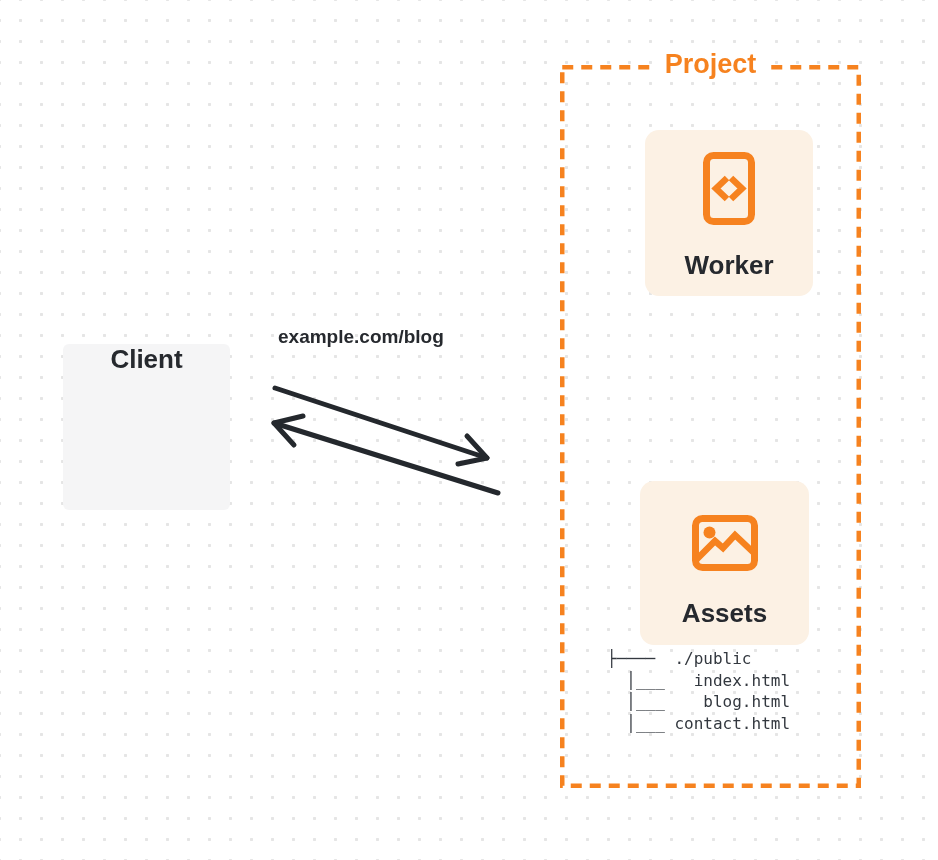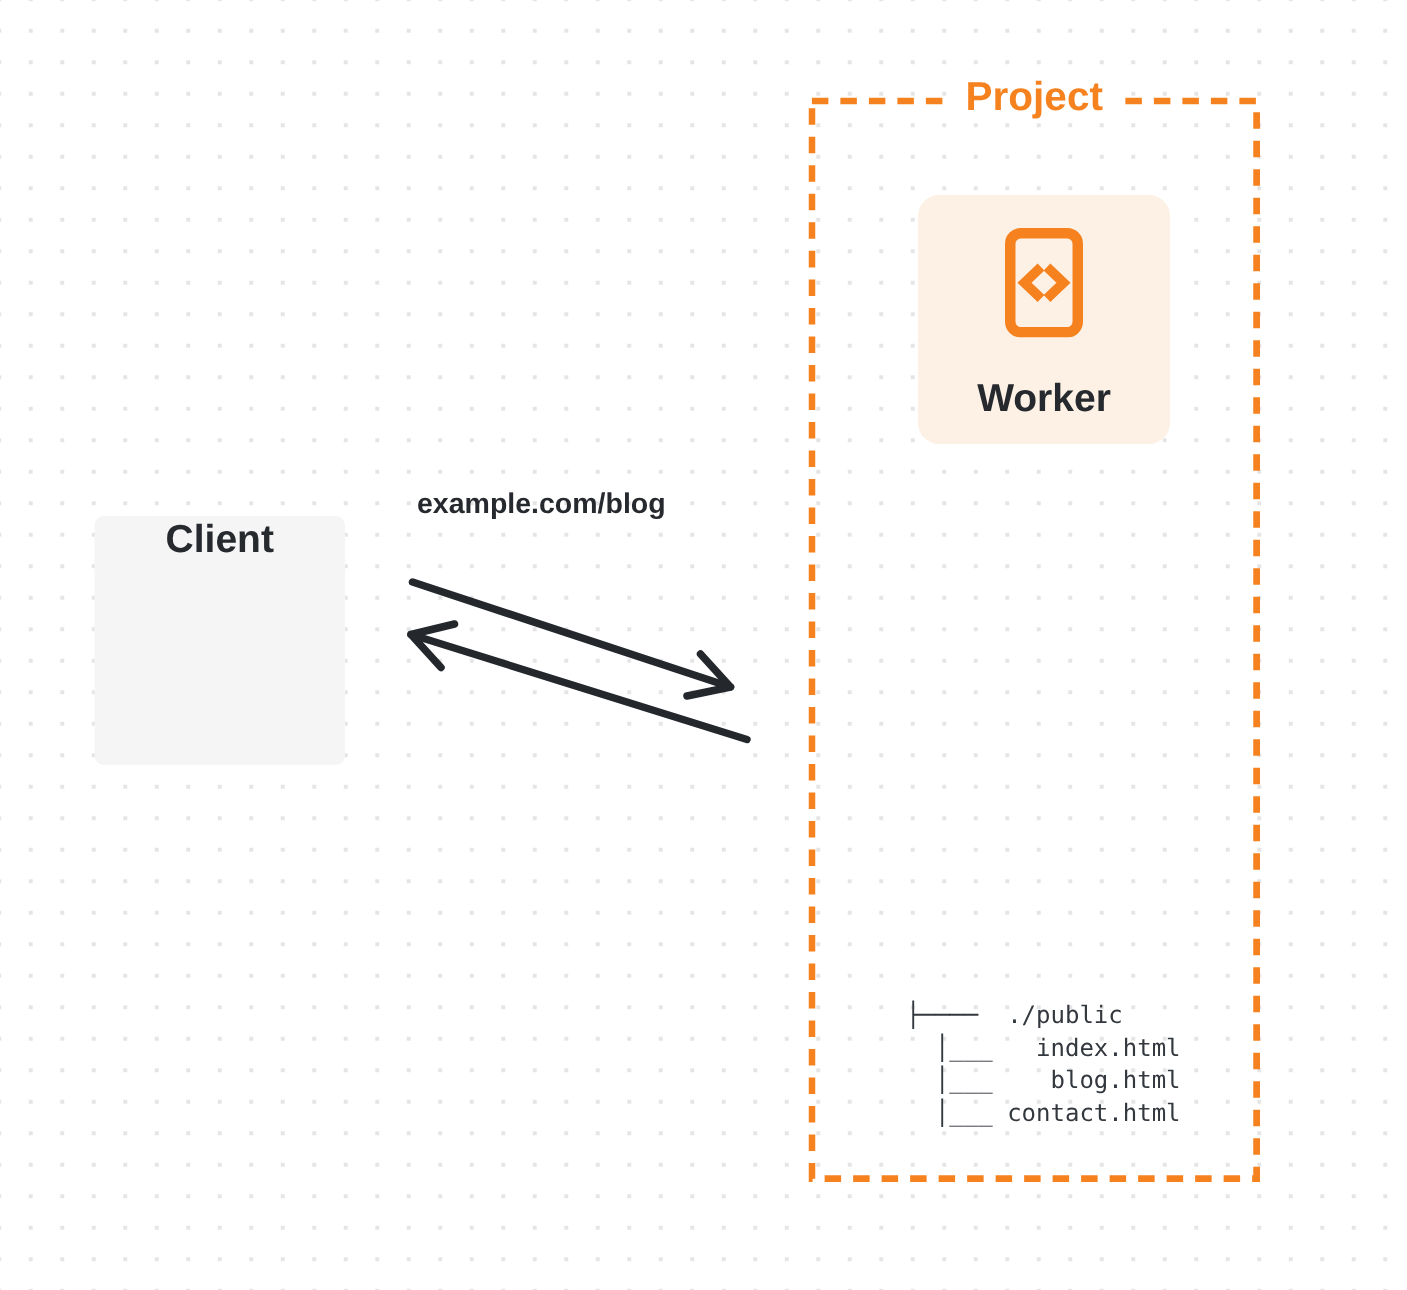--- a/index.html
+++ b/index.html
@@ -3,40 +3,40 @@
 <meta charset="utf-8">
 <style>
   html,body{margin:0;padding:0;background:#fff;}
   .canvas{
     position:relative;width:938px;height:860px;overflow:hidden;
     background-color:#ffffff;
     background-image:radial-gradient(circle,#e5e5e5 1.4px,rgba(255,255,255,0) 1.5px);
     background-size:21px 21px;background-position:10px 10px;
     font-family:"Liberation Sans",sans-serif;
   }
-  .project-box{position:absolute;left:539px;top:65px;width:301px;height:723px;}
+  .project-box{position:absolute;left:560px;top:65px;width:301px;height:723px;}
   .project-border{position:absolute;left:0;top:0;}
   .project-label{
     position:absolute;top:-17px;left:50%;transform:translateX(-50%);
     background:#ffffff;padding:0 10px;color:#f6821f;font-size:27px;font-weight:700;
     line-height:32px;white-space:nowrap;
   }
   .card{
     position:absolute;background:#fcf1e4;border-radius:14px;
-    display:flex;flex-direction:column;align-items:center;
+    display:flex;flex-direction:column;align-items:center;margin-left:12px;
   }
   .worker-card{left:73px;top:65px;width:168px;height:166px;}
   .assets-card{left:68px;top:416px;width:169px;height:164px;}
   .worker-card .icon{margin-top:22px;}
   .assets-card .icon{margin-top:34px;}
   .card-label{color:#26292e;font-size:26px;font-weight:700;line-height:30px;}
   .worker-card .card-label{margin-top:25px;}
   .assets-card .card-label{margin-top:27px;}
   .file-tree{
-    position:absolute;left:47px;top:583px;margin:18px;
+    position:absolute;left:47px;top:583px;margin:0;
     font-family:"DejaVu Sans Mono",monospace;font-size:16px;line-height:21.5px;
     color:#33383f;white-space:pre;
   }
   .client-box{
     position:absolute;left:63px;top:344px;width:167px;height:166px;
     background:#f5f5f6;border-radius:6px;display:flex;align-items:flex-start;justify-content:center;
   }
   .client-label{color:#26292e;font-size:26px;font-weight:700;}
   .request-label{
     position:absolute;left:278px;top:326px;color:#26292e;
@@ -57,20 +57,28 @@
 
     <div class="card worker-card">
       <svg class="icon" width="52" height="73" viewBox="0 0 52 73">
         <rect x="3.5" y="3.5" width="45" height="66" rx="7" fill="none" stroke="#f6821f" stroke-width="7"></rect>
         <path d="M24 26 L13 36.5 L24 47" fill="none" stroke="#f6821f" stroke-width="6.5" stroke-linejoin="miter"></path>
         <path d="M28 26 L39 36.5 L28 47" fill="none" stroke="#f6821f" stroke-width="6.5" stroke-linejoin="miter"></path>
       </svg>
       <div class="card-label">Worker</div>
     </div>
 
+    <div class="card assets-card">
+      <svg class="icon" width="66" height="56" viewBox="0 0 66 56">
+        <rect x="3.5" y="3.5" width="59" height="49" rx="7" fill="none" stroke="#f6821f" stroke-width="7"></rect>
+        <circle cx="17.5" cy="17.5" r="6" fill="#f6821f"></circle>
+        <path d="M4 45 L23 26 L31 33 L43 20 L62 38" fill="none" stroke="#f6821f" stroke-width="6.5" stroke-linejoin="miter"></path>
+      </svg>
+      <div class="card-label">Assets</div>
+    </div>
 
     <pre class="file-tree">├────  ./public
   │___   index.html
   │___    blog.html
   │___ contact.html</pre>
   </div>
 
   <div class="client-box">
     <span class="client-label">Client</span>
   </div>

